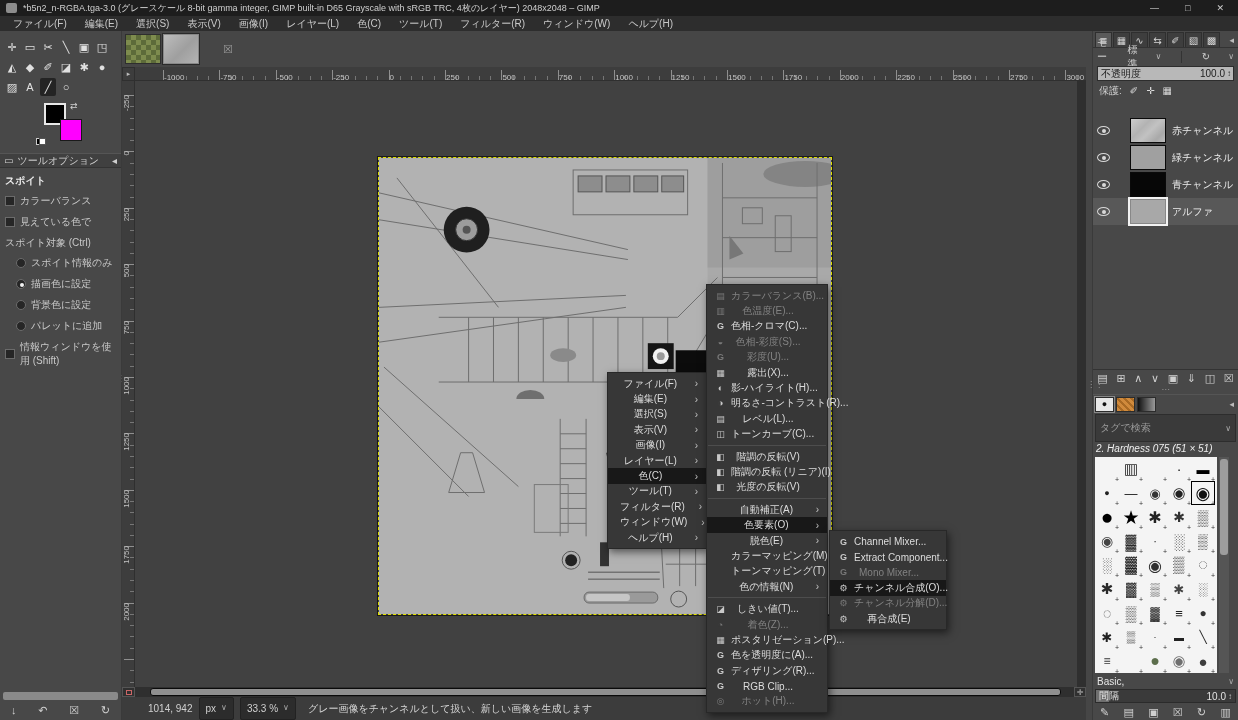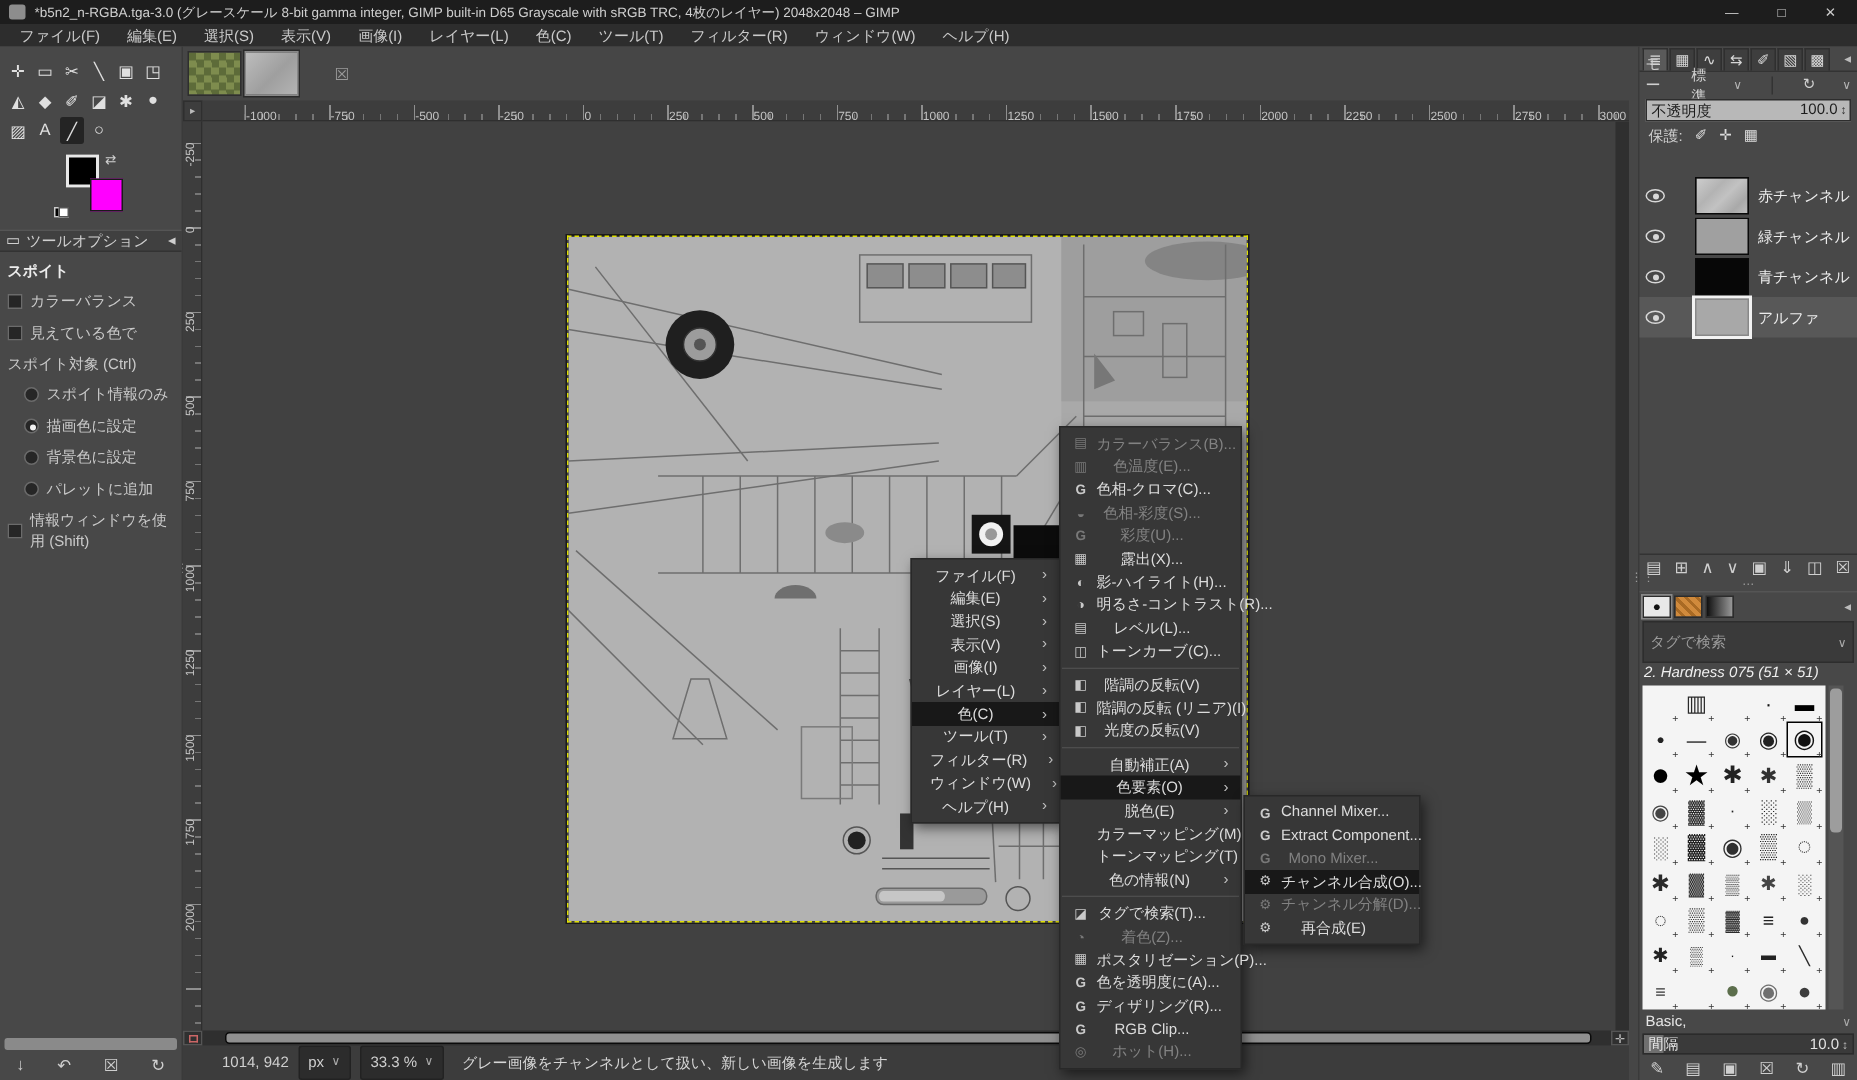--- a/index.html
+++ b/index.html
@@ -881,21 +881,21 @@
       </div>
 
       <div class="menu-item">
         <span class="mi-icon"></span>
         <span class="mi-label">色の情報(N)</span>
         <span class="mi-arrow">›</span>
       </div>
     <div class="msep"></div>
       <div class="menu-item">
         <span class="mi-icon">◪</span>
-        <span class="mi-label">タグで検索(T)...</span>
+        <span class="mi-label">しきい値(T)...</span>
         <span class="mi-arrow"></span>
       </div>
 
       <div class="menu-item disabled">
         <span class="mi-icon">◔</span>
         <span class="mi-label">着色(Z)...</span>
         <span class="mi-arrow"></span>
       </div>
 
       <div class="menu-item">

